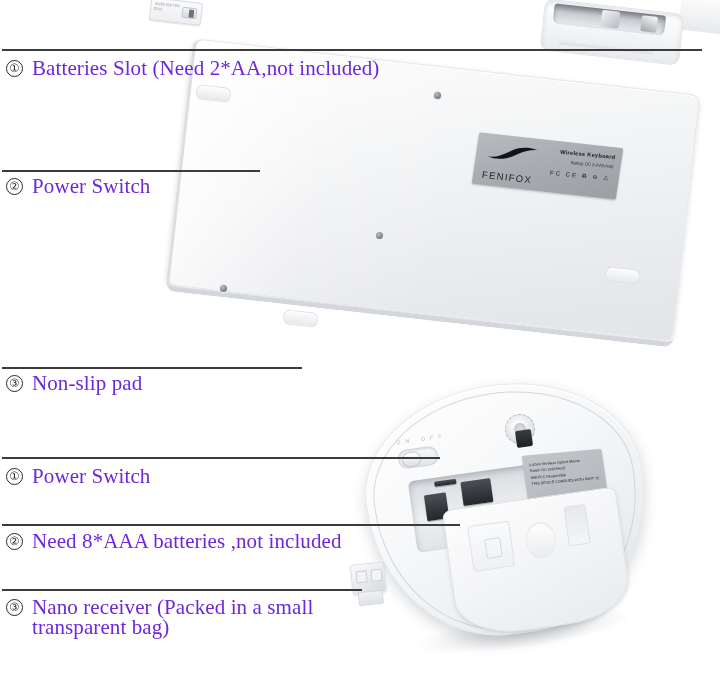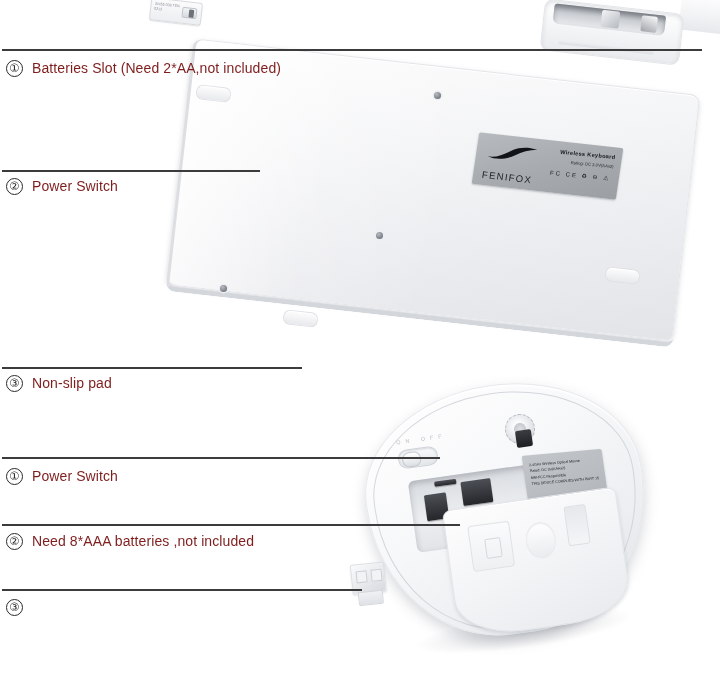--- a/index.html
+++ b/index.html
@@ -22,22 +22,22 @@
   .num {
     width: 17px; height: 17px; flex: 0 0 17px;
     border: 1.3px solid #2a2a2a;
     border-radius: 50%;
     font-size: 11.5px; line-height: 14.6px;
     text-align: center; color: #1d1d1d;
     font-family: "Liberation Sans", sans-serif;
     margin-top: 2px;
   }
   .ctext {
-    font-size: 14px; line-height: 20px; color: #7f1d1d;
-    letter-spacing: .1px; white-space: pre-line;
+    font-size: 21px; line-height: 20px; color: #6d28d9;
+    letter-spacing: .1px; white-space: pre-line; font-family: Liberation Serif, serif;
   }
 
   
   #keyboard-figure { position: absolute; left: 150px; top: 0px; width: 570px; height: 400px; }
   .kb-body {
     position: absolute; left: 28px; top: 66px;
     width: 510px; height: 248px;
     background: linear-gradient(168deg,#fdfdfd 0%,#f4f5f6 36%,#ebecef 70%,#e2e4e8 100%);
     border-radius: 10px/9px;
     transform: rotate(6.4deg);
@@ -317,15 +317,17 @@
   <div class="callout" style="left:6px; top:466px;">
     <div class="num">①</div>
     <div class="ctext">Power Switch</div>
   </div>
   <div class="callout" style="left:6px; top:531px;">
     <div class="num">②</div>
     <div class="ctext">Need 8*AAA batteries ,not included</div>
   </div>
   <div class="callout" style="left:6px; top:597px;">
     <div class="num">③</div>
+    <div class="ctext">Nano receiver (Packed in a small
+  transparent bag)</div>
   </div>
 
 </div>
 
 </body></html>

